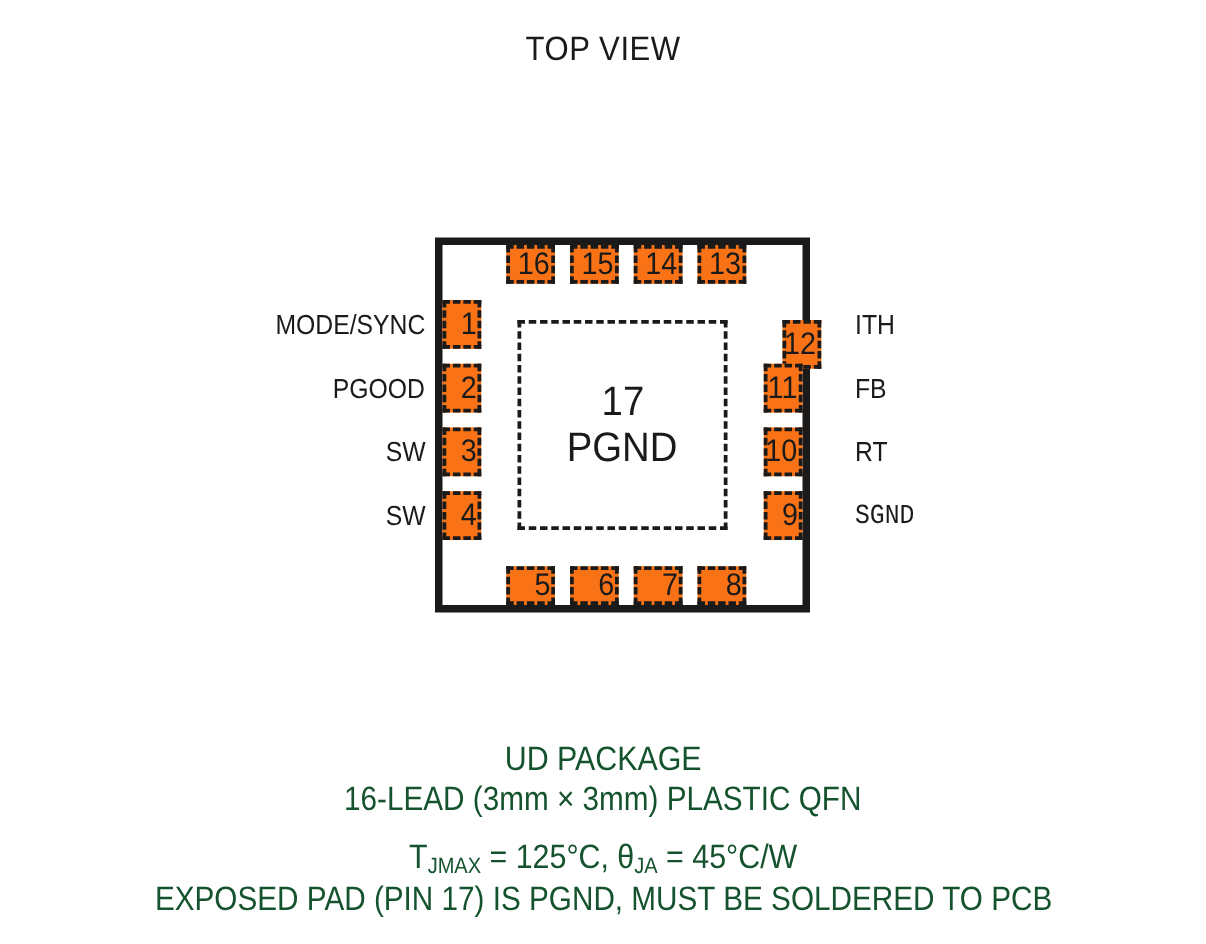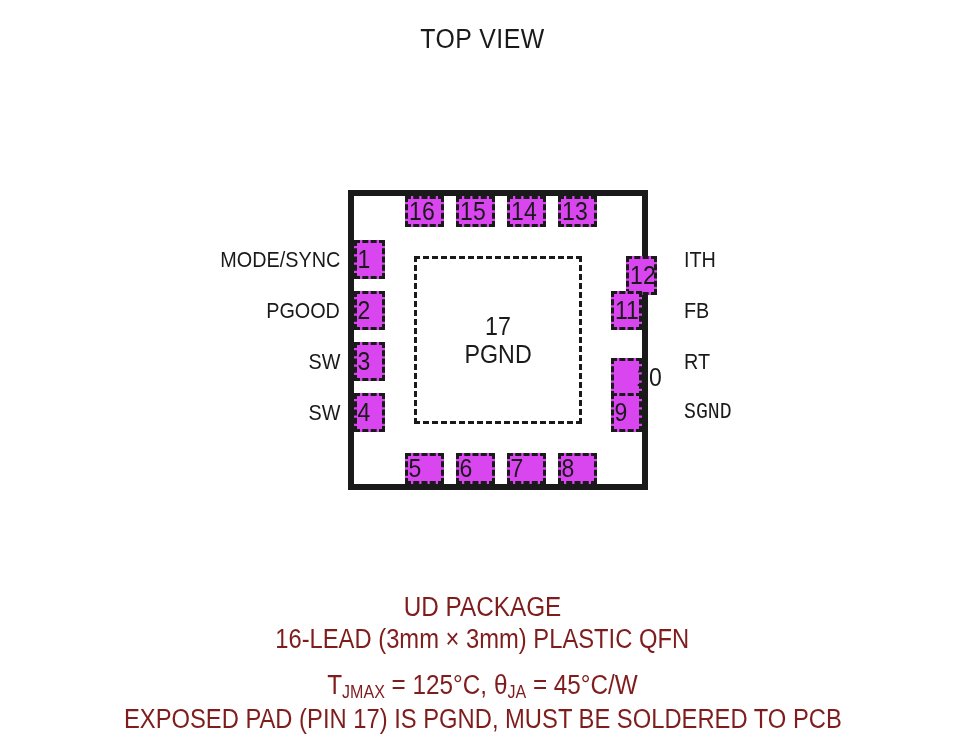--- a/index.html
+++ b/index.html
@@ -47,35 +47,35 @@
     top: 256px;
     width: 168px;
     height: 168px;
     border: 3px dashed #1a1a1a;
     box-sizing: border-box;
     display: flex;
     flex-direction: column;
     align-items: center;
     justify-content: center;
     line-height: 1.12;
-    font-size: 25px;
+    font-size: 33px;
     background: transparent;
   }
   #exposed-pad span { transform: scaleX(0.93); display: block; }
 
   
   .pin-pad {
     position: absolute;
     box-sizing: border-box;
     border: 3px dashed #1a1a1a;
     display: flex;
     align-items: center;
-    justify-content: flex-start;
+    justify-content: flex-end;
     font-size: 25px;
-    background: #d946ef;
+    background: #f97316;
     color: #1a1a1a;
   }
   .pin-pad span { transform: scaleX(0.92); display: block; }
 
   .pad-side  { width: 31px; height: 39px; }
   .pad-tb    { width: 39px; height: 31px; }
 
   
   .pin-label {
     position: absolute;
@@ -97,21 +97,21 @@
     top: 0.24em;
   }
 
   
   .caption {
     position: absolute;
     left: 0;
     width: 965px;
     text-align: center;
     font-size: 27px;
-    color: #7f1d1d;
+    color: #14532d;
   }
   .caption .txt { display: inline-block; transform: scaleX(0.9); }
   #caption-package  { top: 592px; }
   #caption-lead     { top: 624px; }
   #caption-thermal  { top: 670px; }
   #caption-pad-note { top: 704px; }
   #caption-lead .txt, #caption-pad-note .txt { transform: scaleX(0.88); }
 </style>
 </head>
 <body>
@@ -150,21 +150,21 @@
 <div class="pin-label label-left" style="right:625px; top:400px;">
   <span class="txt">SW</span>
 </div>
 
 <div class="pin-pad pad-side" style="left:611px; top:256px;margin-left:15px;">
   <span>12</span>
 </div>
 <div class="pin-pad pad-side" style="left:611px; top:291px;">
   <span>11</span>
 </div>
-<div class="pin-pad pad-side" style="left:611px; top:358px;padding-left:21px;">
+<div class="pin-pad pad-side" style="left:611px; top:342px;padding-left:21px;">
   <span>10</span>
 </div>
 <div class="pin-pad pad-side" style="left:611px; top:393px;">
   <span>9</span>
 </div>
 
 <div class="pin-label label-right" style="left:665px; top:247px;">
   <span class="txt">ITH</span>
 </div>
 <div class="pin-label label-right" style="left:665px; top:298px;">

